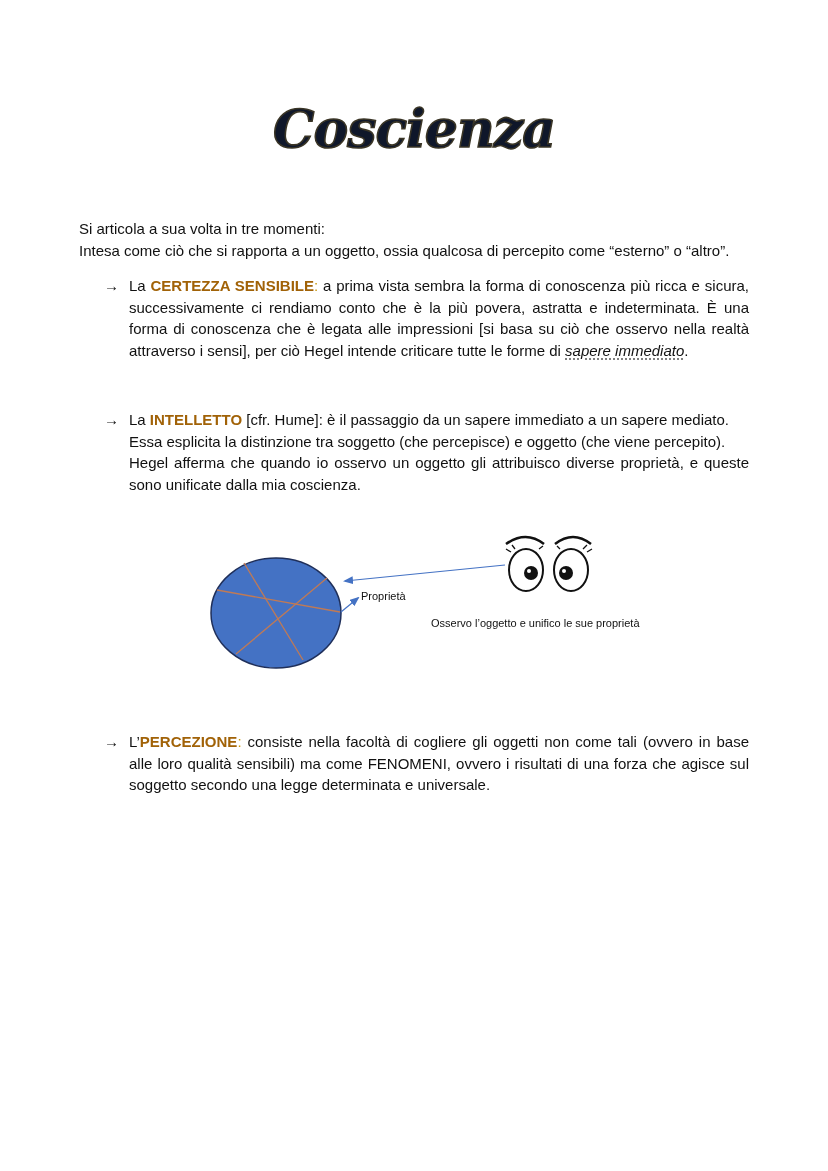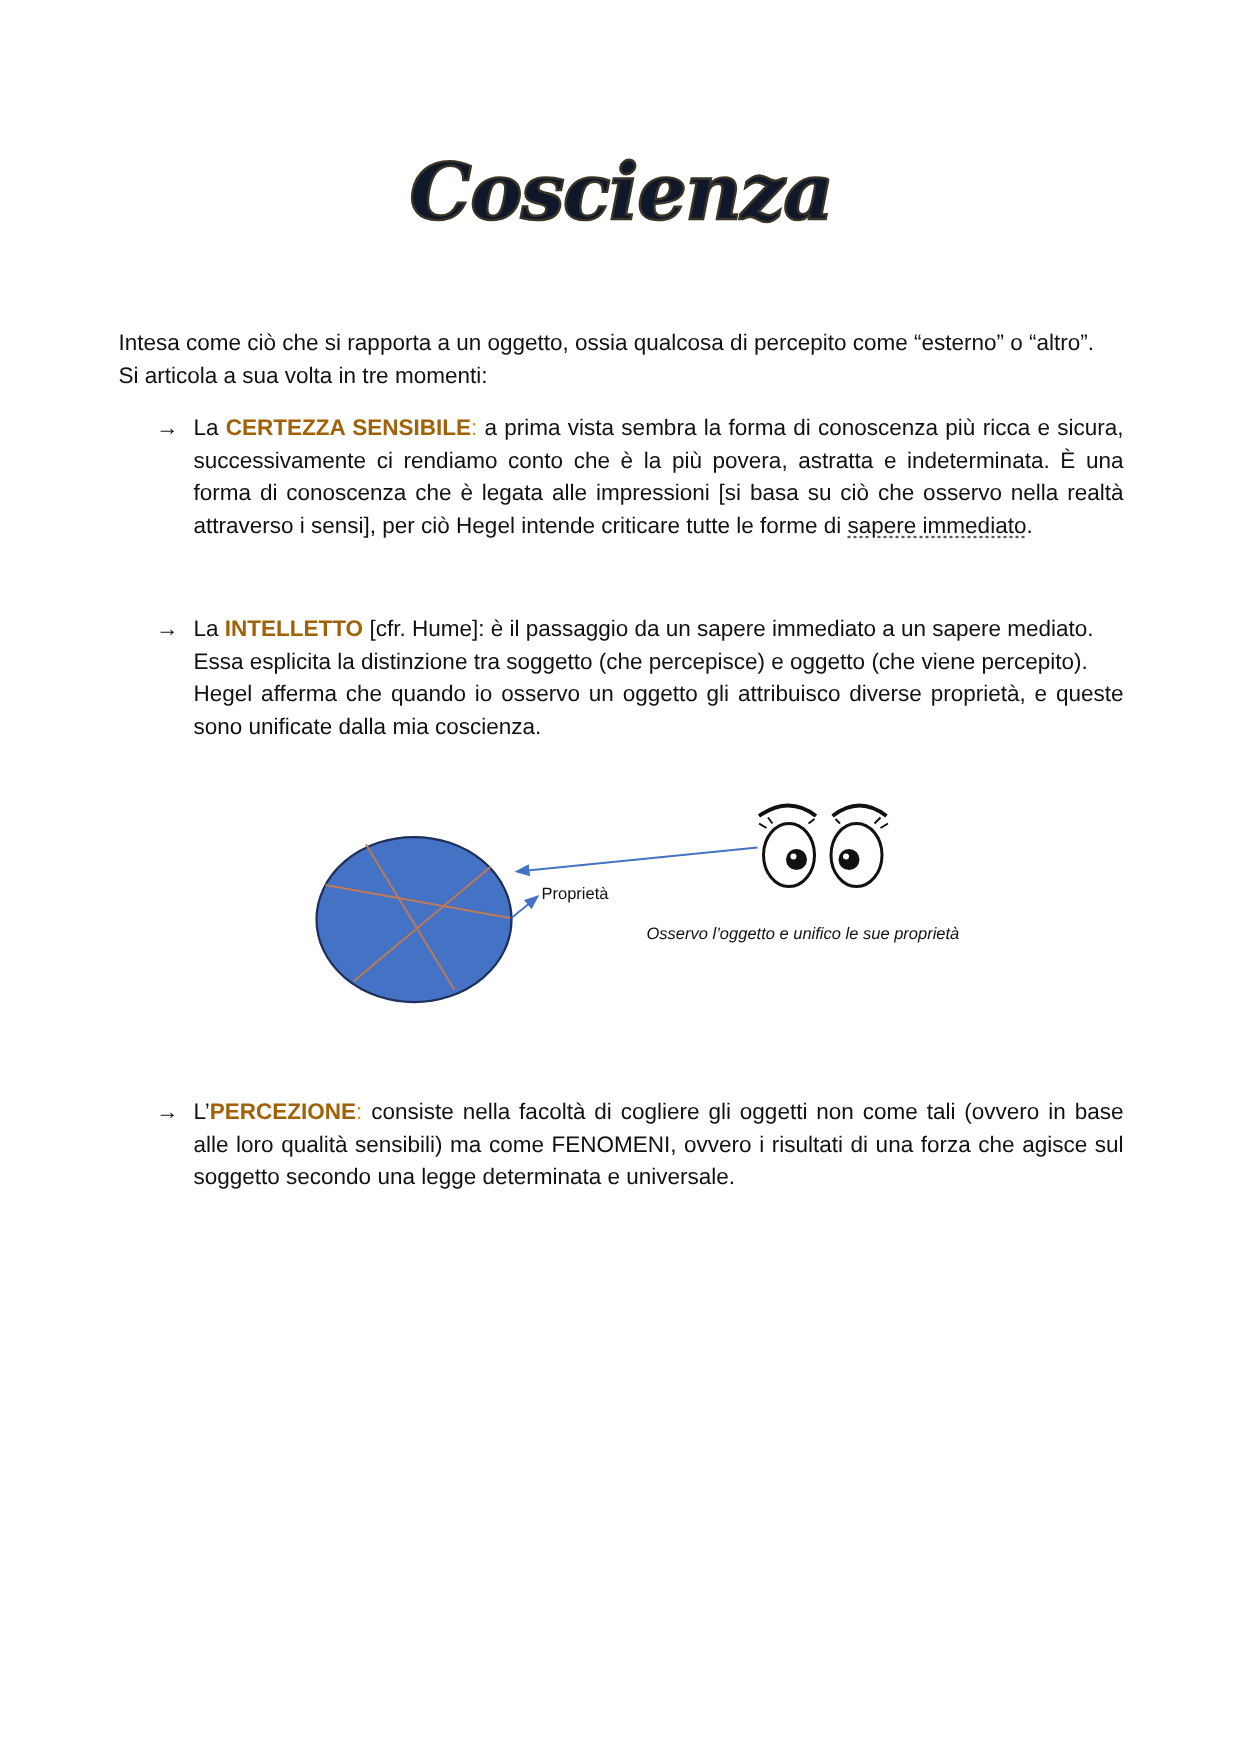--- a/index.html
+++ b/index.html
@@ -19,42 +19,42 @@
 
   .intro { position: absolute; left: 79px; width: 670px; top: 218px; text-align: justify; }
   .intro p { margin: 0; }
 
   .item { position: absolute; left: 104px; width: 645px; }
   .item .arrow { position: absolute; left: 0; top: 0; width: 22px; }
   .item .body { margin-left: 25px; text-align: justify; }
   .item .body p { margin: 0; }
   .kw { color: #a16207; font-weight: bold; }
   .kw-colon { color: #c89a14; }
-  .dotted { text-decoration: underline dotted #555; text-underline-offset: 3px; }
+  .dotted { font-style: italic; text-decoration: underline dotted #555; text-underline-offset: 3px; }
 
   #item1 { top: 275px; }
   #item2 { top: 409px; }
   #item3 { top: 731px; }
 
   .diagram { position: absolute; left: 200px; top: 530px; width: 460px; height: 150px; }
   .diagram svg { position: absolute; left: 0; top: 0; }
   .label-small { position: absolute; font-size: 11px; color: #111; white-space: nowrap; }
   #prop-label { left: 161px; top: 60px; }
-  #observe-label { left: 231px; top: 87px; font-style: italic; }
+  #observe-label { left: 231px; top: 87px; }
 </style>
 </head>
 <body>
 
 <div class="page">
 
   <div class="title">Coscienza</div>
 
   <div class="intro text">
+    <p>Si articola a sua volta in tre momenti:</p>
     <p>Intesa come ciò che si rapporta a un oggetto, ossia qualcosa di percepito come “esterno” o “altro”.</p>
-    <p>Si articola a sua volta in tre momenti:</p>
   </div>
 
   <div class="item text" id="item1">
     <span class="arrow">→</span>
     <div class="body">
       <p><span>La </span><span class="kw">CERTEZZA SENSIBILE</span><span class="kw-colon">:</span><span> a prima vista sembra la forma di conoscenza più ricca e sicura, successivamente ci rendiamo conto che è la più povera, astratta e indeterminata. È una forma di conoscenza che è legata alle impressioni [si basa su ciò che osservo nella realtà attraverso i sensi], per ciò Hegel intende criticare tutte le forme di </span><span class="dotted">sapere immediato</span><span>.</span></p>
     </div>
   </div>
 
   <div class="item text" id="item2">

